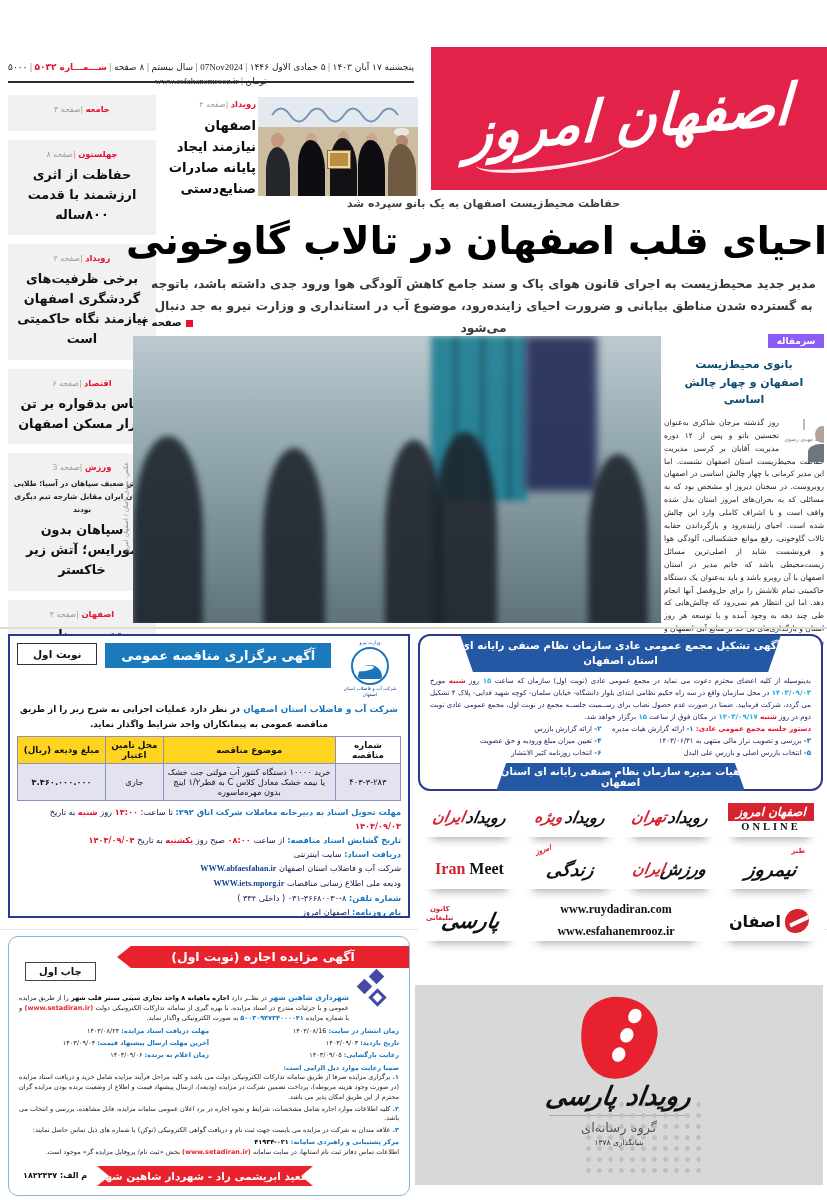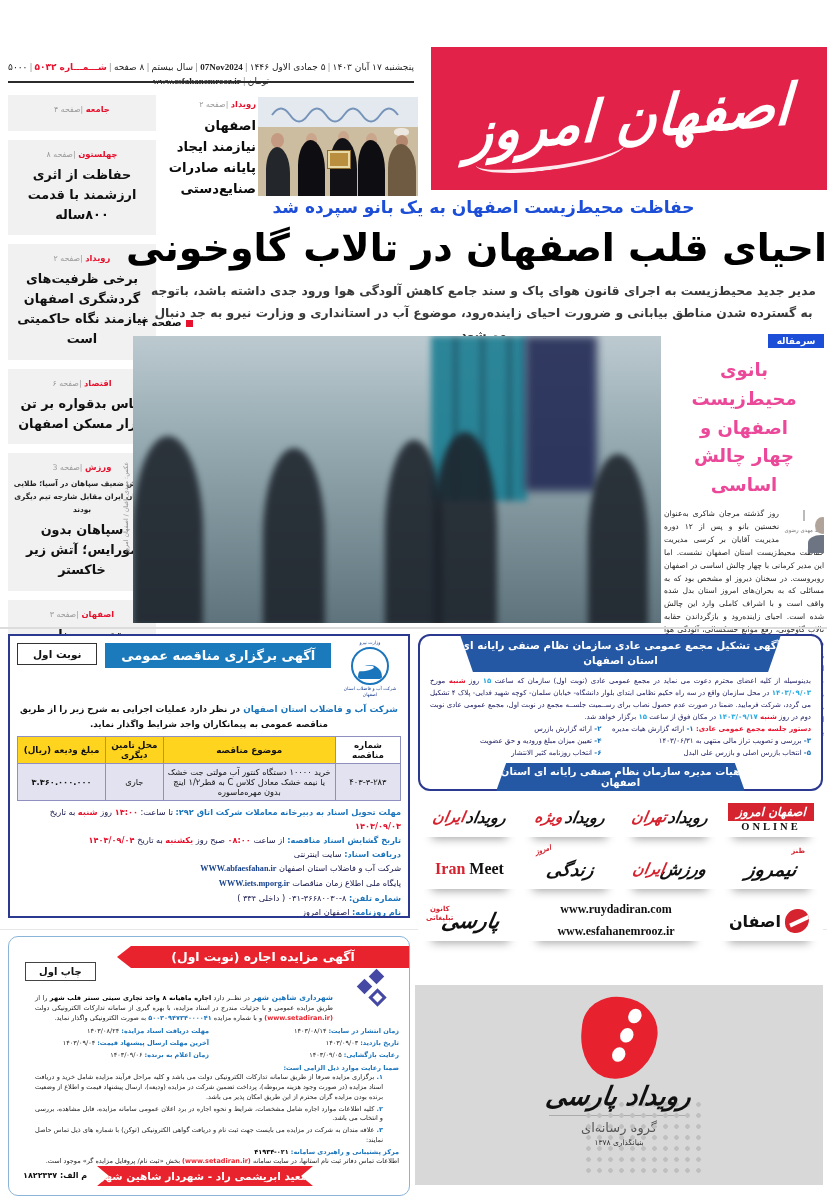--- a/index.html
+++ b/index.html
@@ -11,21 +11,21 @@
   .masthead{position:absolute;right:0;top:47px;width:396px;height:143px;background:#e32249;
             display:flex;align-items:center;justify-content:center;overflow:hidden}
   .masthead .cal{color:#fff;font-size:56px;font-weight:bold;font-style:italic;
                  transform:rotate(-5deg) skewX(-8deg);line-height:1;white-space:nowrap}
   .masthead::after{content:'';position:absolute;left:44px;bottom:20px;width:150px;height:26px;
                  border-bottom:4px solid #fff;border-radius:0 0 70% 60%;transform:rotate(-7deg);opacity:.9}
   .dateline{position:absolute;left:6px;top:61px;width:410px;text-align:center;font-size:9px;
             color:#222;direction:rtl;line-height:1.5}
   .dateline .sep{color:#999;padding:0 2px;font-weight:normal}
   .dateline .issue{color:#e8112d;font-weight:bold}
-  .dateline .en{font-family:"Liberation Serif","DejaVu Serif",serif;font-weight:bold;direction:ltr;unicode-bidi:embed}
+  .dateline .en{font-family:"Liberation Serif","DejaVu Serif",serif;font-weight:normal;direction:ltr;unicode-bidi:embed}
   .dateline-rule{position:absolute;left:8px;top:81px;width:406px;height:2px;background:#2b2b2b}
 
   
   .sidebar{position:absolute;left:8px;top:95px;width:148px;display:flex;flex-direction:column;gap:9px}
   .side-item{background:#f1f1f1;padding:9px 5px 11px;text-align:center}
   .side-label{font-size:7.8px;color:#999;margin-bottom:6px}
   .side-label b{color:#e8112d;font-size:8.4px}
   .side-title{font-weight:bold;font-size:12.8px;line-height:1.55;color:#101010}
   .side-deck{font-size:7.4px;font-weight:bold;line-height:1.7;color:#222;margin-bottom:4px}
 
@@ -39,42 +39,42 @@
   .photo-top .squig{position:absolute;top:2px;left:8px;opacity:.8}
   .pt-p{position:absolute;bottom:0}
   .pt-b{position:absolute;bottom:0;border-radius:46% 54% 0 0}
   .pt-h{position:absolute;border-radius:50%}
   .pt-frame{position:absolute;left:70px;bottom:28px;width:22px;height:17px;background:#b98e3e;
             border:2px solid #e7d9a8;box-shadow:0 0 0 1px #8a6a2d}
   .pt-turban{position:absolute;border-radius:45%;background:#ece8df}
 
   
   .lead{position:absolute;left:140px;top:197px;width:687px;text-align:center}
-  .kicker{color:#1d4ed8;font-size:17px;font-weight:bold}
+  .kicker{color:#404040;font-size:11px;font-weight:bold}
   .headline{font-size:38px;font-weight:bold;color:#000;margin-top:9px;letter-spacing:-.5px;white-space:nowrap}
   .deck{font-size:12.3px;font-weight:bold;color:#3a3a3a;line-height:1.8;margin-top:10px;padding:0 6px}
   .page-marker{position:absolute;left:142px;top:317px;font-size:10px;font-weight:bold;color:#111;direction:rtl}
   .page-marker .sq{display:inline-block;width:7px;height:7px;background:#e8112d;margin-left:4px;vertical-align:middle}
 
   
   .photo-main{position:absolute;left:133px;top:336px;width:528px;height:287px;overflow:hidden;
               background:linear-gradient(180deg,#bccad0 0%,#92a7ae 40%,#5f737c 100%)}
   .photo-main div{position:absolute}
   .pm-glass{left:298px;top:0;width:96px;height:165px;
             background:repeating-linear-gradient(90deg,#1d7f93 0 22px,#14576b 22px 27px);filter:blur(3px);opacity:.9}
   .pm-dark{left:392px;top:0;width:72px;height:155px;background:#232b55;filter:blur(4px);opacity:.9}
   .pm-c{background:#1d232b;border-radius:50% 50% 0 0;filter:blur(3px);opacity:.88}
   .photo-cap{position:absolute;left:122px;top:462px;height:158px;writing-mode:vertical-rl;
              transform:rotate(180deg);font-size:6.2px;color:#8a8a8a;letter-spacing:.4px}
 
   
   .editorial{position:absolute;left:664px;top:334px;width:160px;height:290px}
-  .ed-label{position:absolute;right:0;top:0;background:#1d4ed8;color:#fff;font-size:9px;font-weight:bold;
+  .ed-label{position:absolute;right:0;top:0;background:#8b5cf6;color:#fff;font-size:9px;font-weight:bold;
             width:56px;text-align:center;padding:2px 0}
-  .ed-title{font-size:18px;font-weight:bold;text-align:center;line-height:1.6;margin:22px 16px 8px;color:#ec4899}
+  .ed-title{font-size:11px;font-weight:bold;text-align:center;line-height:1.6;margin:22px 16px 8px;color:#0c4a6e}
   .ed-body{font-size:7.6px;line-height:12.9px;text-align:justify;color:#222;height:228px;overflow:hidden}
   .ed-photo{float:left;width:40px;margin:2px 4px 2px 0;text-align:center}
   .ed-ph{width:38px;height:42px;background:#e3e3e3;border:1px solid #bbb;position:relative;overflow:hidden;margin:0 auto}
   .ed-ph::before{content:'';position:absolute;left:11px;top:6px;width:15px;height:17px;border-radius:50%;background:#b0a49a}
   .ed-ph::after{content:'';position:absolute;left:4px;top:24px;width:29px;height:18px;border-radius:45% 45% 0 0;background:#6d7582}
   .ed-nm{font-size:5.4px;color:#777;display:block;margin-top:1px}
   .ed-more{font-size:7.8px;font-weight:bold;text-align:left;margin-top:4px}
 
   .divider{position:absolute;left:0;top:627px;width:827px;height:2px;background:#dcdcdc}
   .divider2{position:absolute;left:0;top:929px;width:827px;height:1px;background:#e7e7e7}
@@ -148,21 +148,21 @@
   .au-emblem .s3{left:16px;top:22px;background:transparent;border:3px solid #4549a3;width:13px;height:13px}
   .au-body{position:absolute;top:56px;left:10px;right:10px;font-size:6.5px;line-height:1.5;
            text-align:justify;color:#222}
   .au-wrap{float:right;width:50px;height:22px}
   .au-org{color:#1b75bc;font-weight:bold;font-size:7.3px}
   .au-sub{font-weight:bold;color:#000}
   .au-url{color:#e8232d;font-weight:bold;direction:ltr;unicode-bidi:embed}
   .au-num{color:#1b75bc;font-weight:bold}
   .au-dates{display:grid;grid-template-columns:50% 50%;margin:3px 0 2px;line-height:1.8}
   .au-req{color:#1b75bc;font-weight:bold}
-  .au-body p{margin:0 16px 2px}
+  .au-body p{margin:0 0 2px}
   .au-support b{color:#000}
   .au-foot{position:absolute;bottom:9px;right:96px;width:216px;background:#e8232d;color:#fff;font-weight:bold;
            font-size:10.5px;text-align:center;padding:4px 0;
            clip-path:polygon(0 0,100% 0,calc(100% - 12px) 50%,100% 100%,0 100%,12px 50%)}
   .au-melf{position:absolute;bottom:15px;left:14px;font-size:8px;font-weight:bold}
 
   
   .gray-block{position:absolute;left:415px;top:985px;width:408px;height:200px;background:#d8d8d8;
               display:flex;flex-direction:column;align-items:center;overflow:hidden}
   .mg-dots{position:absolute;right:120px;bottom:6px;width:120px;height:80px;
@@ -325,37 +325,37 @@
     </div>
     <div class="t-intro">
       <span class="org">شرکت آب و فاضلاب استان اصفهان</span>
       <span>در نظر دارد عملیات اجرایی به شرح زیر را از طریق مناقصه عمومی به پیمانکاران واجد شرایط واگذار نماید.</span>
     </div>
     <table class="t-table">
       <tbody>
           <tr>
         <th class="white" style="width:17%">شماره مناقصه</th>
         <th style="width:45%">موضوع مناقصه</th>
-        <th style="width:15%">محل تامین دیگری</th>
+        <th style="width:15%">محل تامین اعتبار</th>
         <th style="width:23%">مبلغ ودیعه (ریال)</th>
       </tr>
       <tr>
         <td>۴۰۳-۳-۲۸۳</td>
         <td>خرید ۱۰۰۰۰ دستگاه کنتور آب مولتی جت خشک یا نیمه خشک معادل کلاس C به قطر۱/۲ اینچ بدون مهره‌ماسوره</td>
         <td>جاری</td>
         <td style="font-weight:bold">۳.۳۶۰.۰۰۰.۰۰۰</td>
       </tr>
     </tbody>
       </table>
     <div class="t-lines">
       <div><span class="bl">مهلت تحویل اسناد به دبیرخانه معاملات شرکت اتاق ۲۹۲:</span> <span>تا ساعت:</span> <span class="rd">۱۳:۰۰</span> <span>روز</span> <span class="rd">شنبه</span> <span>به تاریخ</span> <span class="rd">۱۴۰۳/۰۹/۰۳</span></div>
       <div><span class="bl">تاریخ گشایش اسناد مناقصه:</span> <span>از ساعت</span> <span class="rd">۰۸:۰۰</span> <span>صبح روز</span> <span class="rd">یکشنبه</span> <span>به تاریخ</span> <span class="rd">۱۴۰۳/۰۹/۰۴</span></div>
       <div><span class="bl">دریافت اسناد:</span> <span>سایت اینترنتی</span></div>
       <div><span>شرکت آب و فاضلاب استان اصفهان</span> <span class="url">WWW.abfaesfahan.ir</span></div>
-      <div><span>پایگاه ملی اطلاع زمان مناقصات</span> <span class="url">WWW.iets.mporg.ir</span></div>
+      <div><span>ودیعه ملی اطلاع رسانی مناقصات</span> <span class="url">WWW.iets.mporg.ir</span></div>
       <div><span class="bl">شماره تلفن:</span> <span>۸-۳۶۶۸۰۰۳۰-۰۳۱ ( داخلی ۳۳۴ )</span></div>
       <div><span class="bl">نام روزنامه:</span> <span>اصفهان امروز</span></div>
 
     </div>
 
   </div>
 
   <div class="assembly">
     <div class="a-banner">
       <div>آگهی تشکیل مجمع عمومی عادی سازمان نظام صنفی رایانه ای استان اصفهان</div>
@@ -423,21 +423,21 @@
     <div class="au-ribbon">آگهی مزایده اجاره (نوبت اول)</div>
     <div class="au-note">چاپ اول</div>
     <div class="au-emblem">
         <span class="s1"></span>
         <span class="s2"></span>
         <span class="s3"></span>
       </div>
     <div class="au-body">
       <p><i class="au-wrap"></i><span class="au-org">شهرداری شاهین شهر</span><span> در نظــر دارد </span><span class="au-sub">اجاره ماهیانه ۸ واحد تجاری سیتی سنتر قلب شهر</span><span> را از طریق مزایده عمومی و با جزئیات مندرج در اسناد مزایده، با بهره گیری از سامانه تدارکات الکترونیکی دولت </span><span class="au-url">(www.setadiran.ir)</span><span> و با شماره مزایده </span><span class="au-num">۵۰۰۳۰۹۴۷۳۴۰۰۰۰۴۱</span><span> به صورت الکترونیکی واگذار نماید.</span></p>
       <div class="au-dates">
-        <div><span class="bl">زمان انتشار در سایت:</span> <span>۱۴۰۳/۰۸/۱۴</span></div>
+        <div><span class="bl">زمان انتشار در سایت:</span> <span>۱۴۰۳/۰۸/16</span></div>
         <div><span class="bl">مهلت دریافت اسناد مزایده:</span> <span>۱۴۰۳/۰۸/۲۴</span></div>
         <div><span class="bl">تاریخ بازدید:</span> <span>۱۴۰۳/۰۹/۰۳</span></div>
         <div><span class="bl">آخرین مهلت ارسال پیشنهاد قیمت:</span> <span>۱۴۰۳/۰۹/۰۴</span></div>
         <div><span class="bl">رعایت بازگشایی:</span> <span>۱۴۰۳/۰۹/۰۵</span></div>
         <div><span class="bl">زمان اعلام به برنده:</span> <span>۱۴۰۳/۰۹/۰۶</span></div>
       </div>
       <div class="au-req">ضمنا رعایت موارد ذیل الزامی است:</div>
       <p><span class="num">۱.</span> <span>برگزاری مزایده صرفا از طریق سامانه تدارکات الکترونیکی دولت می باشد و کلیه مراحل فرآیند مزایده شامل خرید و دریافت اسناد مزایده (در صورت وجود هزینه مربوطه)، پرداخت تضمین شرکت در مزایده (ودیعه)، ارسال پیشنهاد قیمت و اطلاع از وضعیت برنده بودن مزایده گران محترم از این طریق امکان پذیر می باشد.</span></p>
       <p><span class="num">۲.</span> <span>کلیه اطلاعات موارد اجاره شامل مشخصات، شرایط و نحوه اجاره در برد اعلان عمومی سامانه مزایده، قابل مشاهده، بررسی و انتخاب می باشد.</span></p>
       <p><span class="num">۳.</span> <span>علاقه مندان به شرکت در مزایده می بایست جهت ثبت نام و دریافت گواهی الکترونیکی (توکن) با شماره های ذیل تماس حاصل نمایند:</span></p>

